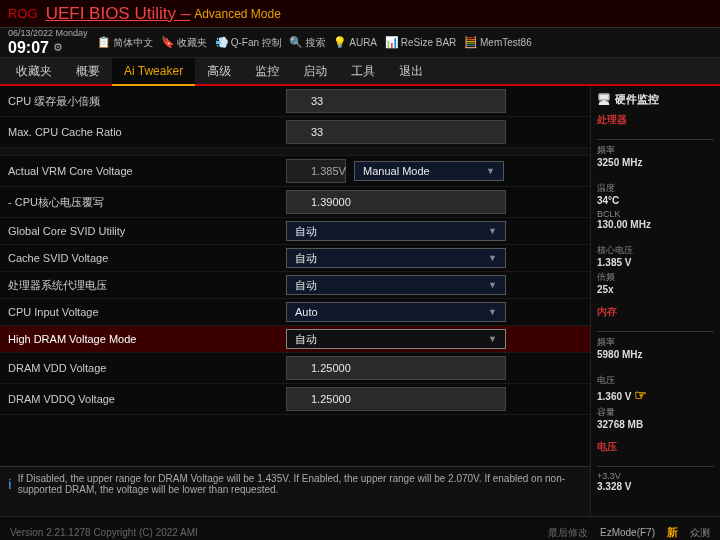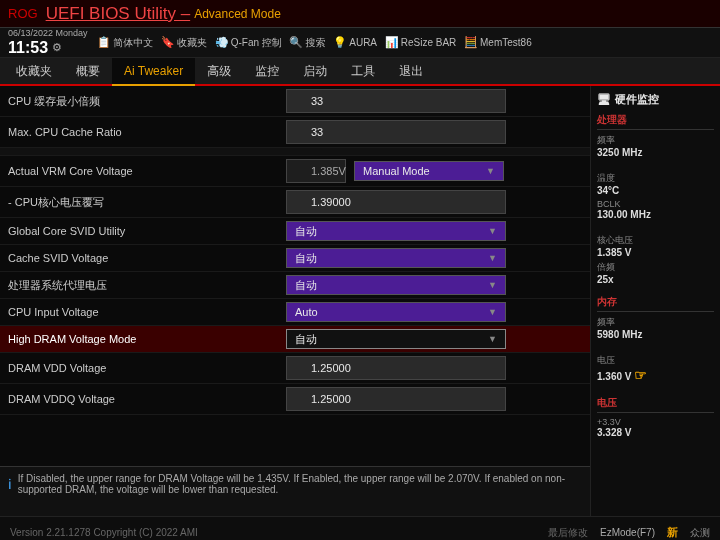--- a/index.html
+++ b/index.html
@@ -136,21 +136,21 @@
       height: 24px;
       display: flex;
       align-items: center;
       text-align: center;
     }
     .value-box.readonly {
       background: #1e1e1e;
       color: #aaa;
     }
     .dropdown-box {
-      background: #4c1d95;
+      background: #0f172a;
       border: 1px solid #555;
       color: #e8e8e8;
       padding: 2px 8px;
       font-size: 11px;
       width: 220px;
       height: 20px;
       display: flex;
       align-items: center;
       justify-content: space-between;
       cursor: pointer;
@@ -195,21 +195,21 @@
     }
     .sidebar-section {
       margin-bottom: 10px;
     }
     .sidebar-section-header {
       color: #cc3333;
       font-size: 10px;
       font-weight: bold;
       margin-bottom: 4px;
       border-bottom: 1px solid #333;
-      padding-bottom: 2px;
+      padding-bottom: 12px;
     }
     .sidebar-grid {
       display: grid;
       grid-template-columns: 1fr;
       gap: 11px;
     }
     .sidebar-label { color: #888; font-size: 9px; }
     .sidebar-value { color: #ddd; font-size: 10px; font-weight: bold; }
     .sidebar-row { margin-bottom: 3px; }
     .cursor-hand { cursor: pointer; color: #e8a000; font-size: 14px; }
@@ -272,21 +272,21 @@
   <span class="title-text">UEFI BIOS Utility – </span>
   <span class="advanced-mode">Advanced Mode</span>
 </div>
 
 <div id="info-bar">
   <div class="date-time">
     <span class="date-text">
       <span>06/13/2022</span> <span>Monday</span>
     </span>
     <div style="display:flex;align-items:center;gap:4px">
-      <span class="time-text">11:53</span>
+      <span class="time-text">09:07</span>
       <span class="gear-icon">⚙</span>
     </div>
   </div>
   <div class="shortcuts">
     <span class="shortcut-item"><span class="shortcut-icon">📋</span> 简体中文</span>
     <span class="shortcut-item"><span class="shortcut-icon">🔖</span> 收藏夹</span>
     <span class="shortcut-item"><span class="shortcut-icon">💨</span> Q-Fan 控制</span>
     <span class="shortcut-item"><span class="shortcut-icon">🔍</span> 搜索</span>
     <span class="shortcut-item"><span class="shortcut-icon">💡</span> AURA</span>
     <span class="shortcut-item"><span class="shortcut-icon">📊</span> ReSize BAR</span>
@@ -459,20 +459,24 @@
           <div class="sidebar-label">频率</div>
           <div class="sidebar-value">5980 MHz</div>
         </div>
         <div class="sidebar-row">
           <div class="sidebar-label">电压</div>
           <div class="sidebar-value">
             <span>1.360 V</span> <span class="cursor-hand">☞</span>
           </div>
         </div>
       </div>
+      <div class="sidebar-row">
+        <div class="sidebar-label">容量</div>
+        <div class="sidebar-value">32768 MB</div>
+      </div>
     </div>
 
     <div class="sidebar-section">
       <div class="sidebar-section-header">电压</div>
       <div class="sidebar-row">
         <div class="sidebar-label">+3.3V</div>
         <div class="sidebar-value">3.328 V</div>
       </div>
     </div>
 

